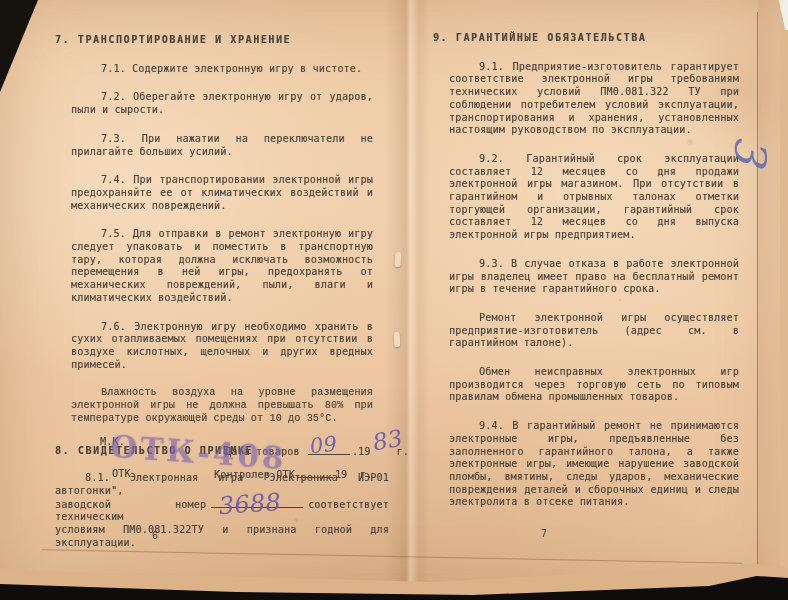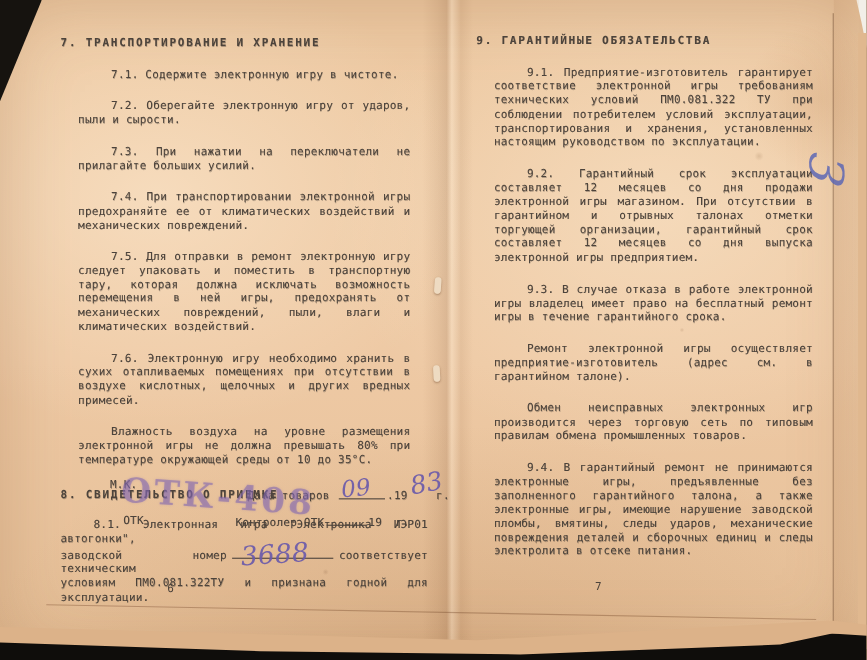--- a/index.html
+++ b/index.html
@@ -58,21 +58,21 @@
   .page{position:absolute;color:#4c433b;font-size:10px;line-height:12.7px;
     letter-spacing:0.2px;text-align:justify;z-index:2;
     text-shadow:0.4px 0.4px 0.5px rgba(77,68,60,0.40);}
   .page-left{left:55px;top:34px;width:334px;}
   .page-right{left:433px;top:32px;width:322px;}
   .heading{font-size:10px;font-weight:bold;text-align:left;
     letter-spacing:1.6px;margin:0 0 10px 0;}
   .heading.h8{margin-top:20px;margin-bottom:14px;}
   .heading.h9{margin-bottom:12px;}
   .para{margin:16px;text-indent:30px;}
-  .para.gap-top{margin-top:6px;}
+  .para.gap-top{margin-top:6px;font-family:Liberation Mono, monospace;}
   .line{margin:0;}
   .line.indent{text-indent:30px;}
   
   .blank{display:inline-block;border-bottom:1px solid #4c433b;position:relative;
     height:9px;vertical-align:baseline;}
   .blank.serial{width:92px;margin:0 5px;}
   .blank.date{width:42px;margin:0 2px;}
   .blank.ctrl{width:36px;margin:0 2px;border-bottom-style:solid;}
   .hand{font-family:"DejaVu Serif", serif;font-style:italic;color:rgba(106,90,170,0.92);
     text-shadow:none;white-space:nowrap;}

